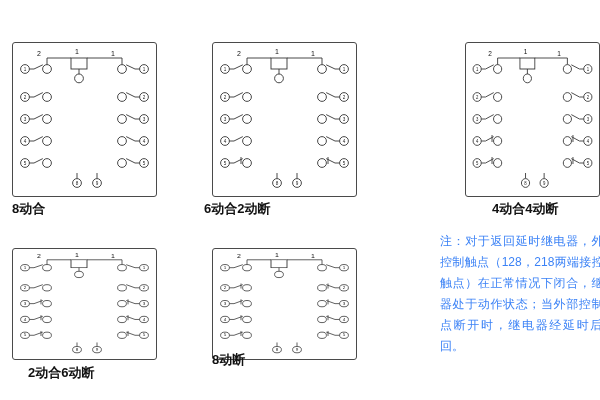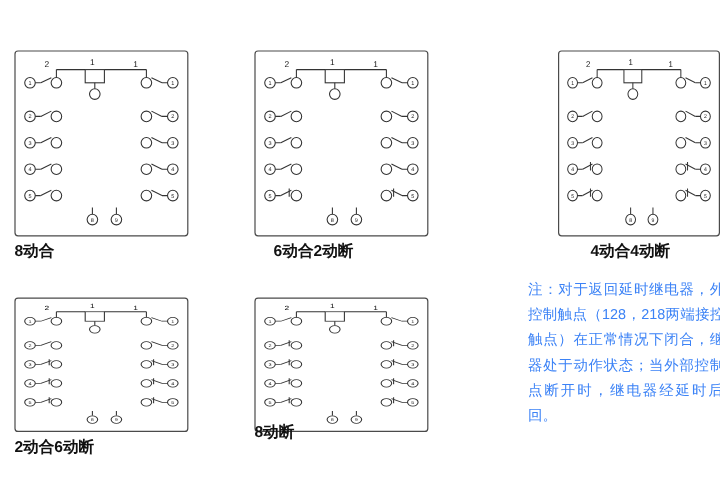--- a/index.html
+++ b/index.html
@@ -14,23 +14,23 @@
   .diagram svg{width:100%;height:100%;display:block}
   .d0{left:12px;top:42px;width:143px;height:153px}
   .d1{left:212px;top:42px;width:143px;height:153px}
   .d2{left:465px;top:42px;width:133px;height:153px}
   .d3{left:12px;top:248px;width:143px;height:110px}
   .d4{left:212px;top:248px;width:143px;height:110px}
   .dlabel{
     position:absolute;text-align:left;font-size:13px;font-weight:700;color:#111;
   }
   .l0{left:12px;top:200px;width:143px}
-  .l1{left:228px;top:200px;width:143px}
+  .l1{left:204px;top:200px;width:143px}
   .l2{left:492px;top:200px;width:133px}
-  .l3{left:12px;top:364px;width:143px}
+  .l3{left:28px;top:364px;width:143px}
   .l4{left:212px;top:351px;width:143px}
   .note{
     position:absolute;left:440px;top:231px;width:176px;
     font-size:12px;line-height:21px;color:#3b82f6;text-align:justify;
   }
 </style>
 </head>
 <body>
 
 <div class="diagram d0">

